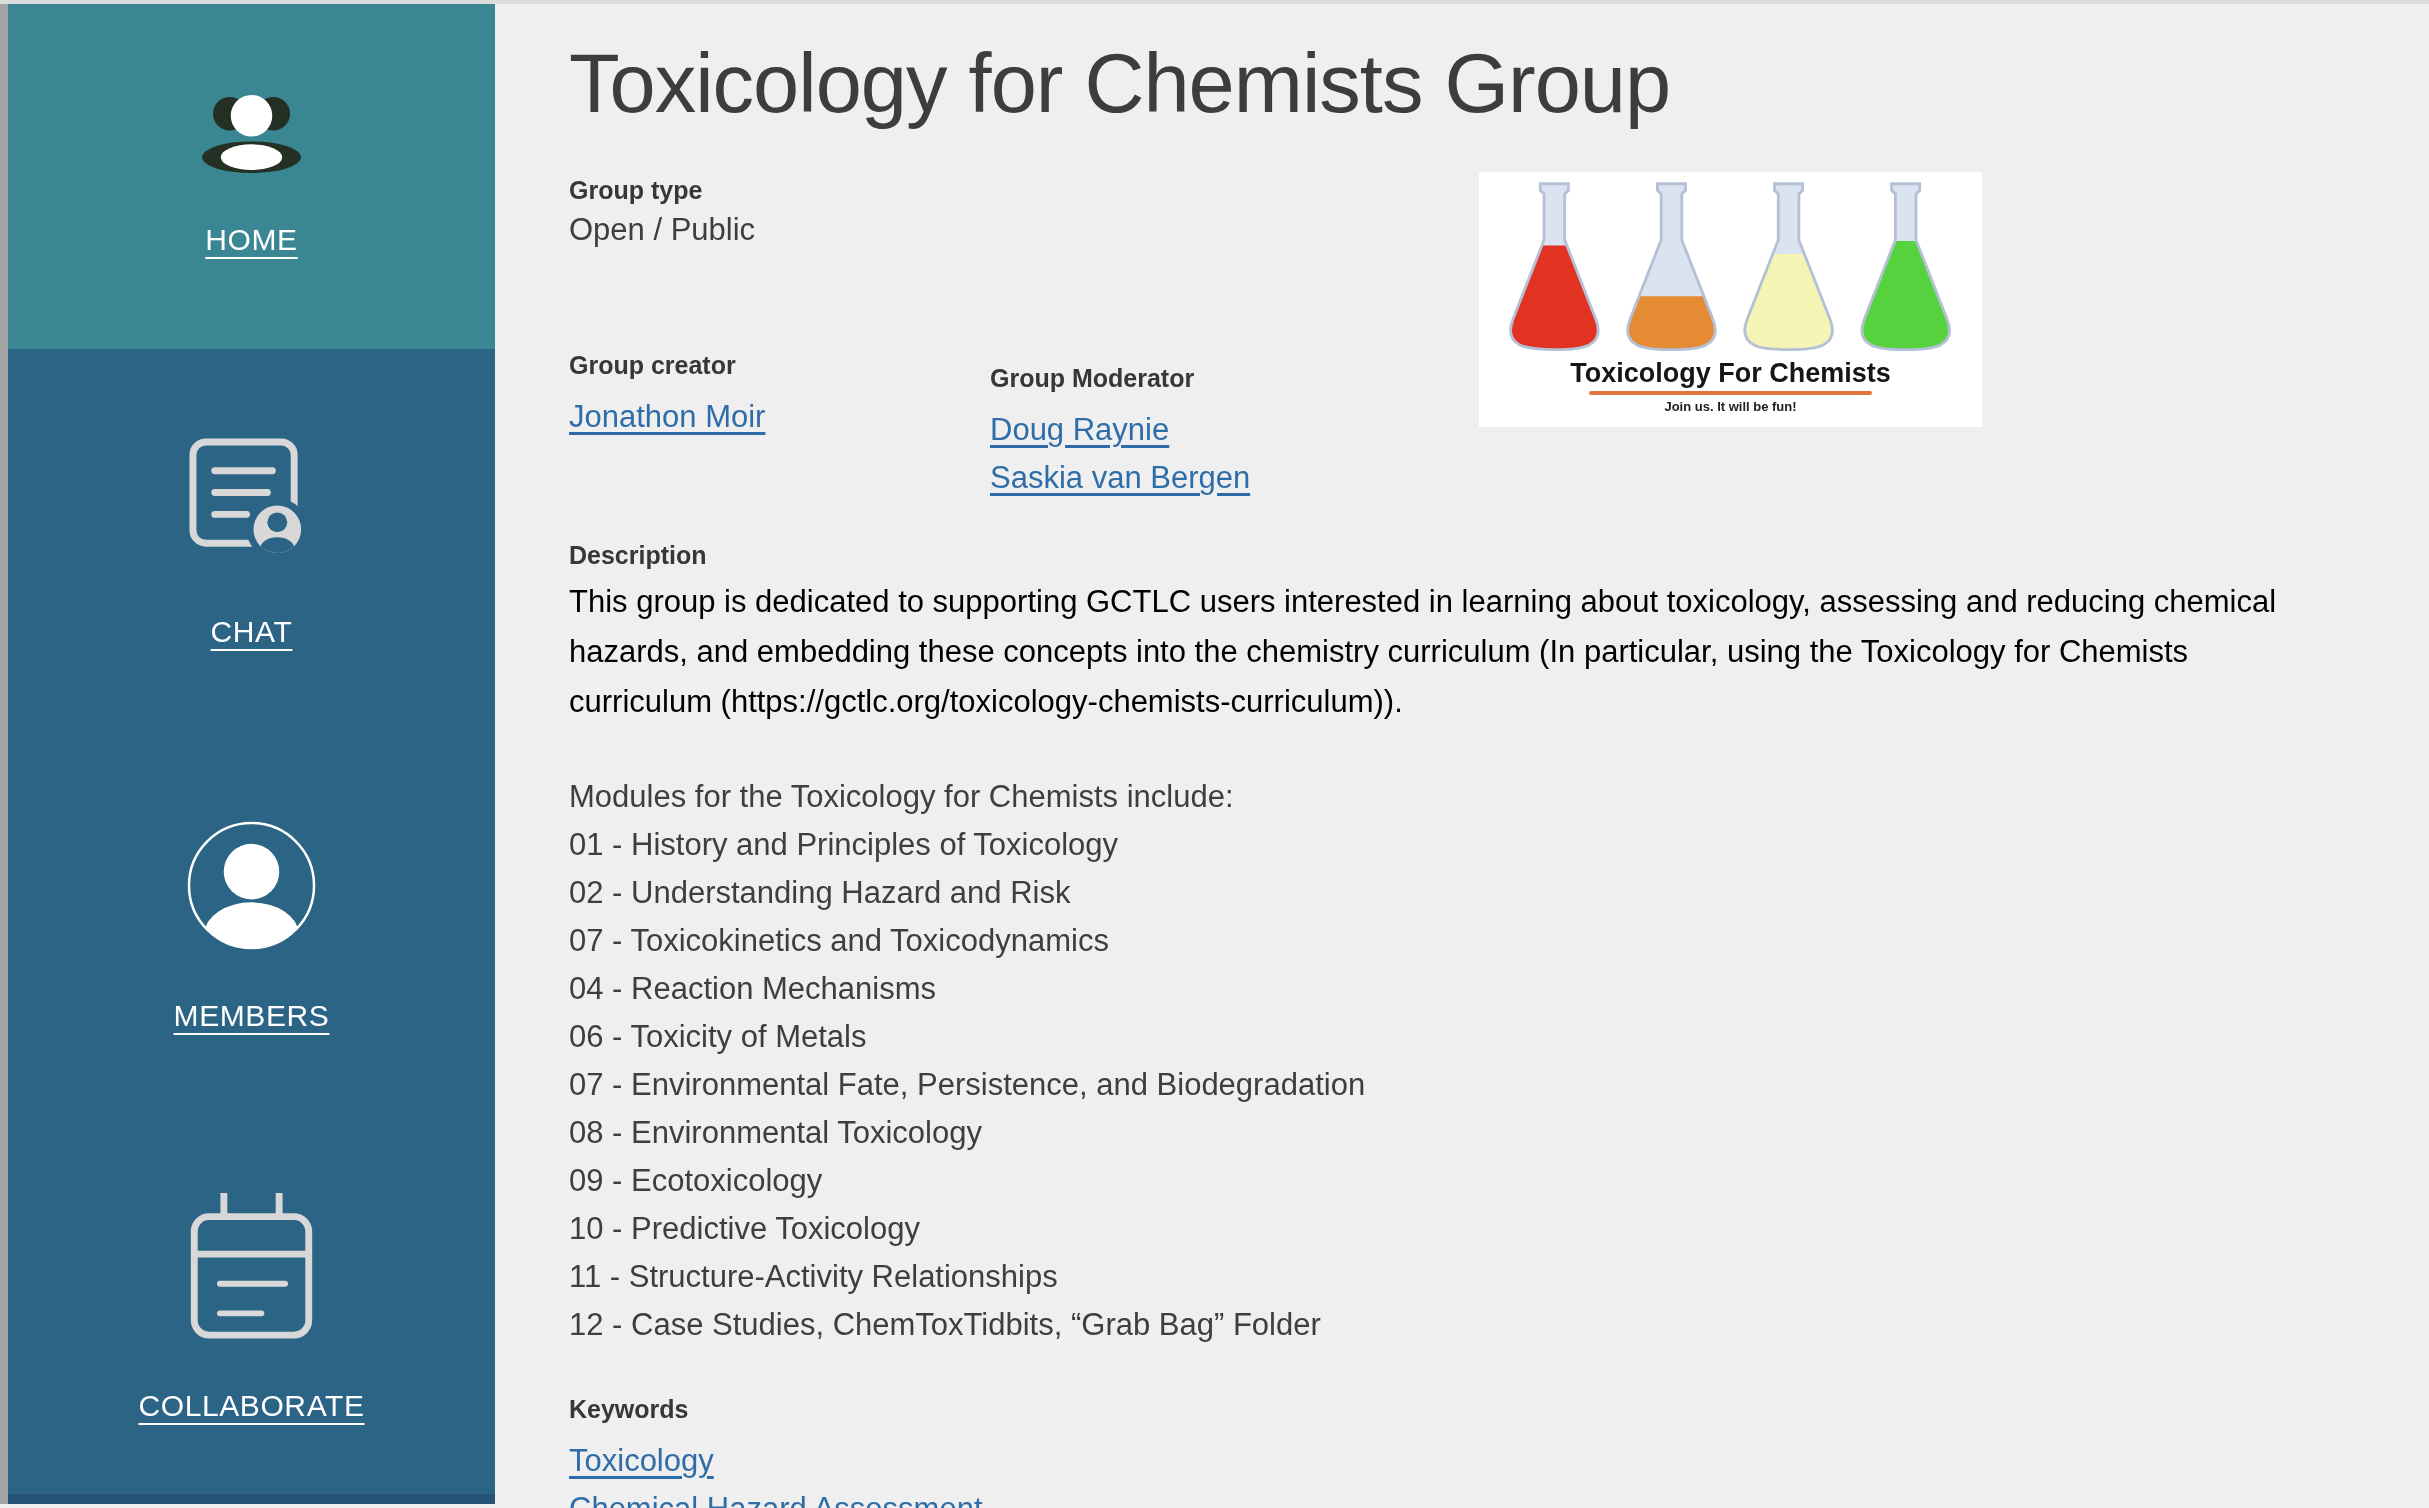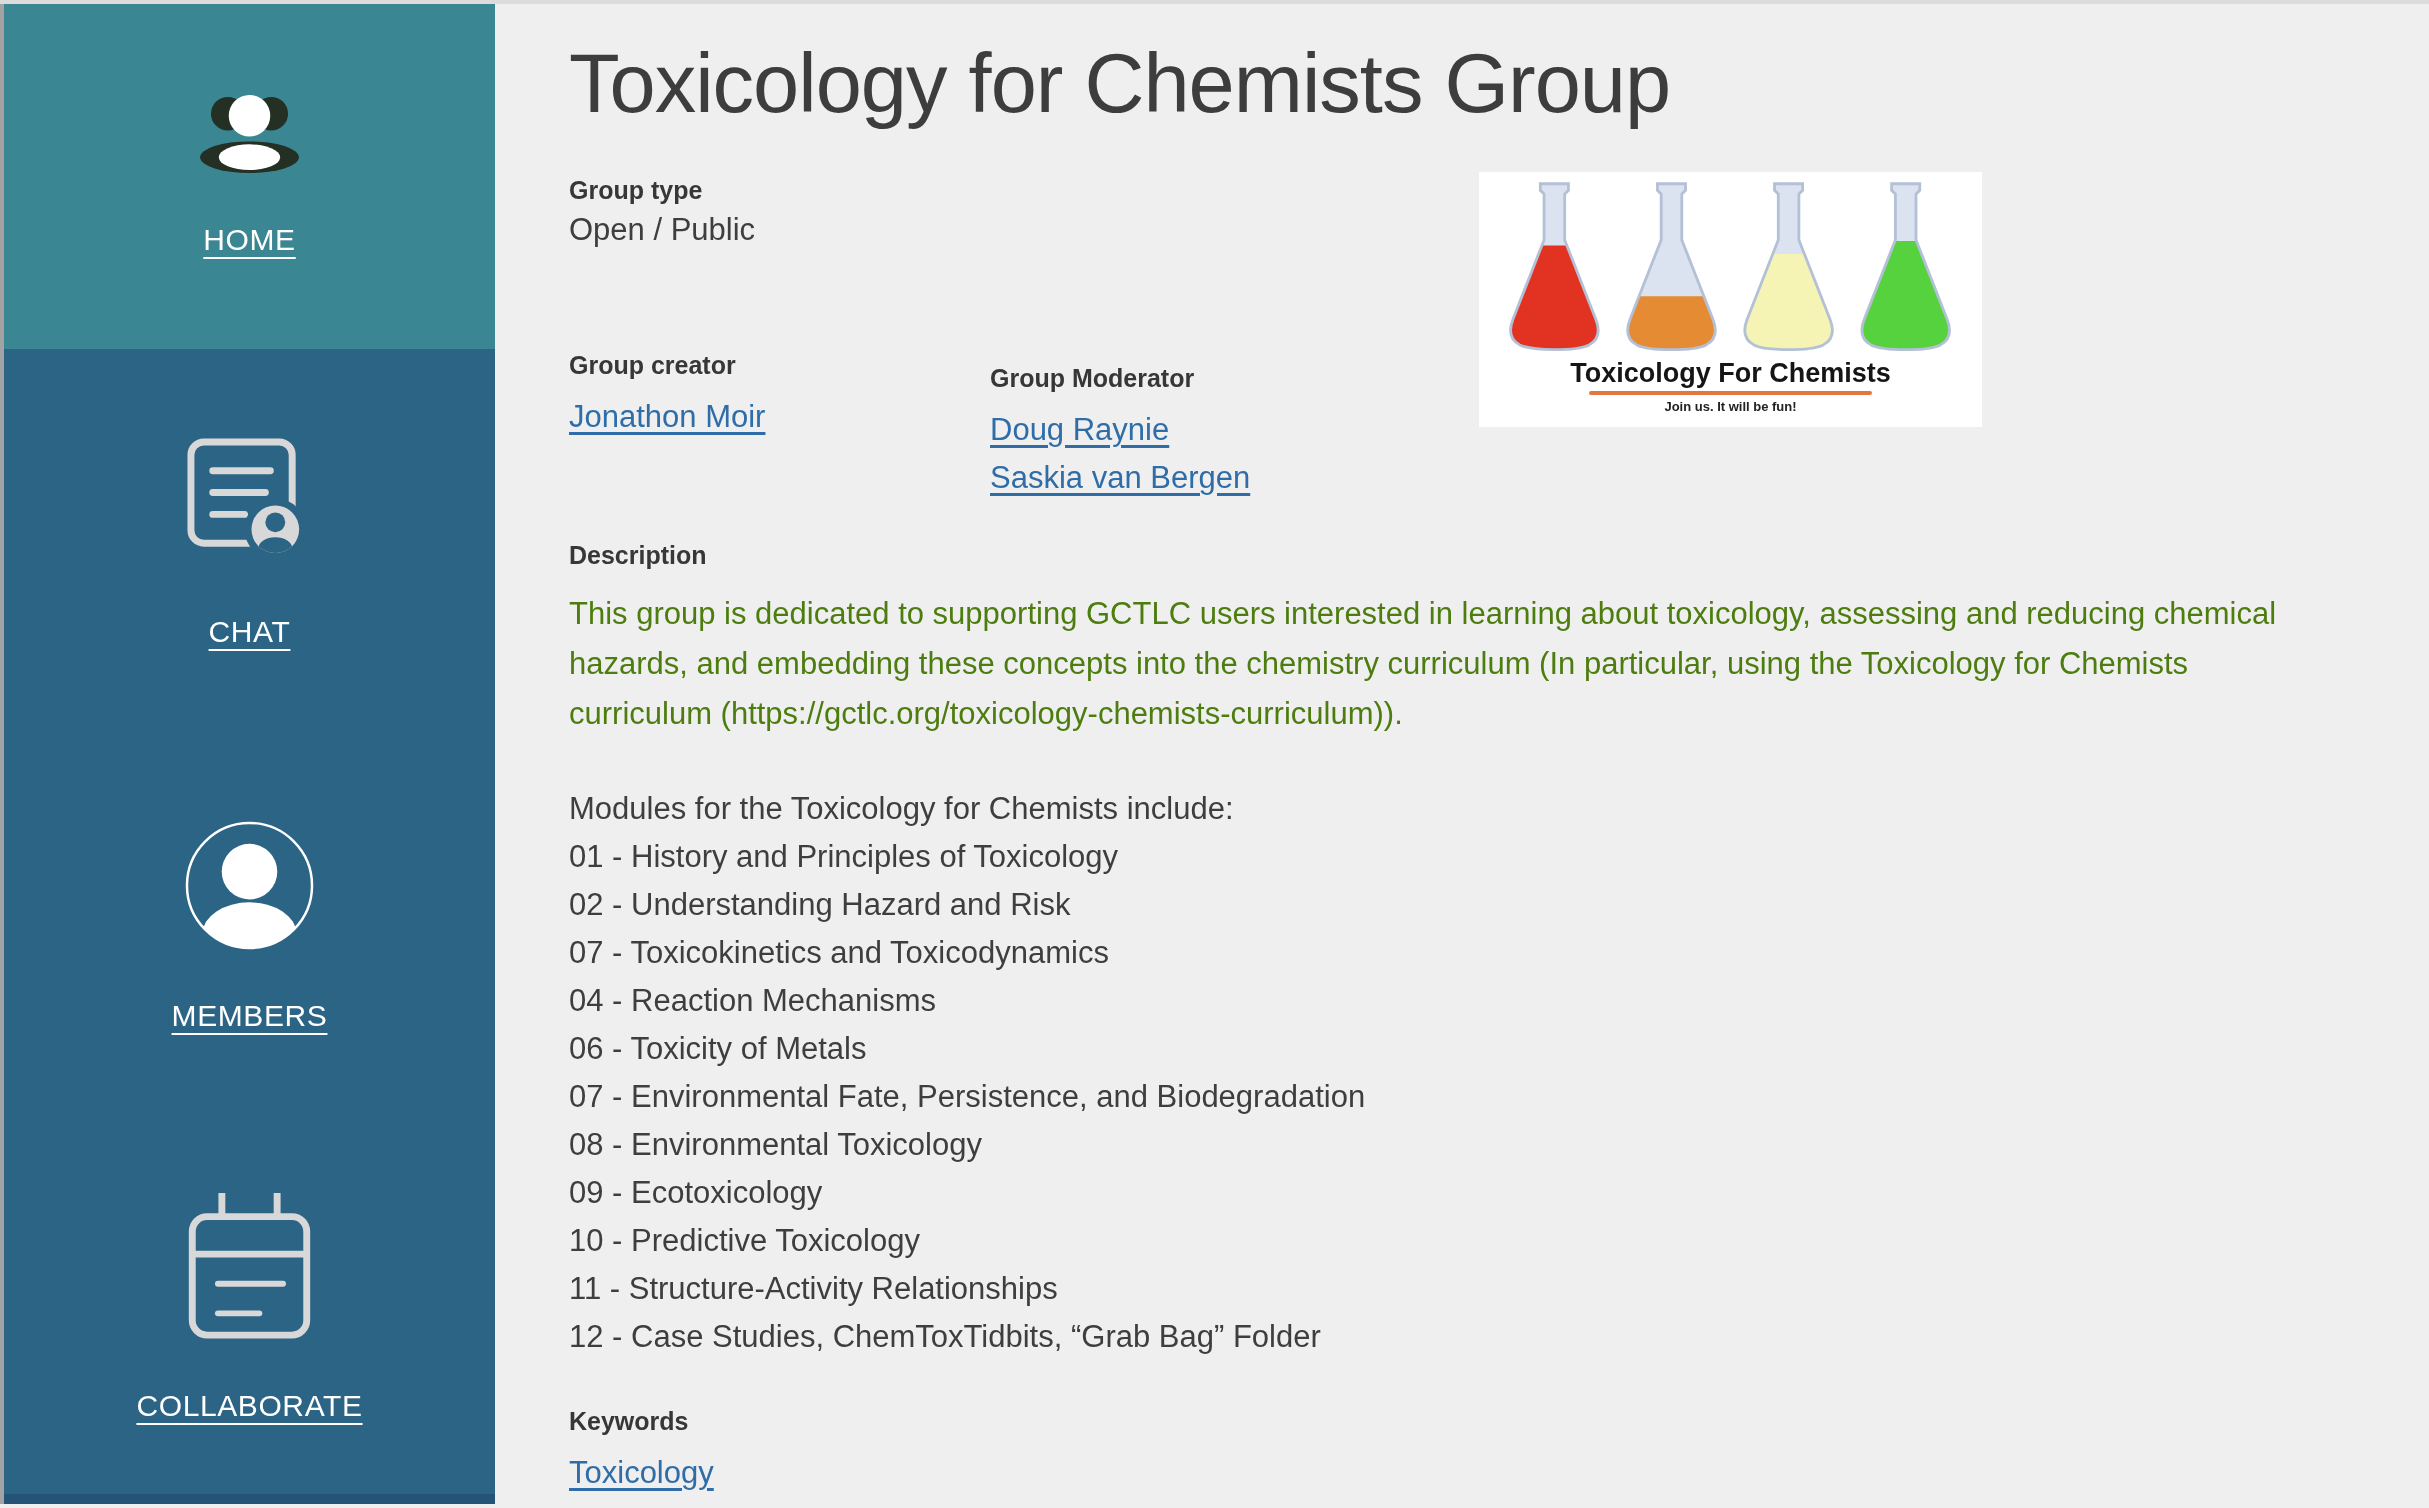--- a/index.html
+++ b/index.html
@@ -5,21 +5,21 @@
   * { margin:0; padding:0; box-sizing:border-box; }
   html,body { width:2430px; height:1509px; overflow:hidden; background:#efefef;
               font-family:"Liberation Sans", sans-serif; color:#3e3e3e; }
   .page { position:relative; width:2430px; height:1509px; background:#efefef; overflow:hidden; }
 
   
   .top-strip { position:absolute; top:0; left:0; width:100%; height:4px; background:#dcdcdc; z-index:60; }
 
   
   .sidebar { position:absolute; top:0; left:0; bottom:5px; width:495px;
-             background:#2C6486; border-left:4px solid #a3a3a3; display:flex; flex-direction:column; z-index:10; }
+             background:#2C6486; border-left:8px solid #a3a3a3; display:flex; flex-direction:column; z-index:10; }
   .nav-item { display:flex; flex-direction:column; align-items:center; justify-content:center;
               gap:48px; text-decoration:none; cursor:pointer; }
   .nav-item.active { background:#3A8692; }
   .nav-item-home { height:350px; }
   .nav-item-members { height:386px; }
   .nav-item-chat { height:386px; }
   .nav-item-collaborate { height:376px; }
   .nav-label { color:#ffffff; font-size:30px; letter-spacing:0.6px;
                text-decoration:underline; text-underline-offset:7px; text-decoration-thickness:2px; }
   .icon { display:block; line-height:0; }
@@ -36,21 +36,21 @@
   .group-type { position:absolute; left:74px; top:170px; }
   .group-type .value { font-size:31px; line-height:40px; }
 
   .creator-col { position:absolute; left:74px; top:345px; }
   .moderator-col { position:absolute; left:495px; top:358px; }
   .people-links { margin-top:8px; }
   .people-links a, .kw-links a { display:block; color:#2e6da8; font-size:31px; line-height:48px;
                text-decoration:underline; text-underline-offset:5px; cursor:pointer; }
 
   .desc-block { position:absolute; left:74px; top:535px; width:1723px; }
-  .desc-text { margin-top:14px; font-size:31px; line-height:50px; color:#4d7c0f; }
+  .desc-text { margin-top:2px; font-size:31px; line-height:50px; color:#000000; }
   .modules-intro { margin-top:46px; font-size:31px; line-height:48px; color:#3e3e3e; }
   .module-line { font-size:31px; line-height:48px; color:#3e3e3e; }
   .kw-block { margin-top:40px; }
   .kw-links { margin-top:8px; }
 
   
   .flask-card { position:absolute; left:984px; top:172px; width:503px; height:255px;
                 background:#ffffff; text-align:center; overflow:hidden; }
   .flask-card svg.flasks { margin-top:8px; }
   .flask-caption { font-size:27px; font-weight:700; color:#151515; line-height:30px; margin-top:-4px; }

